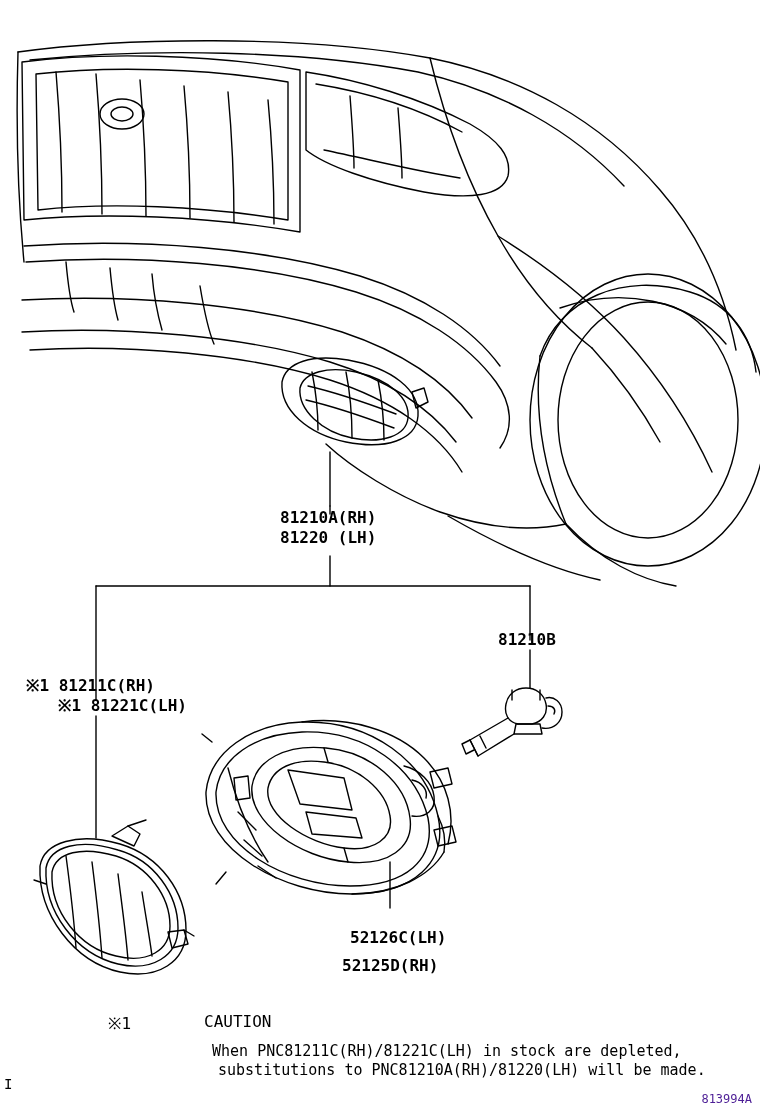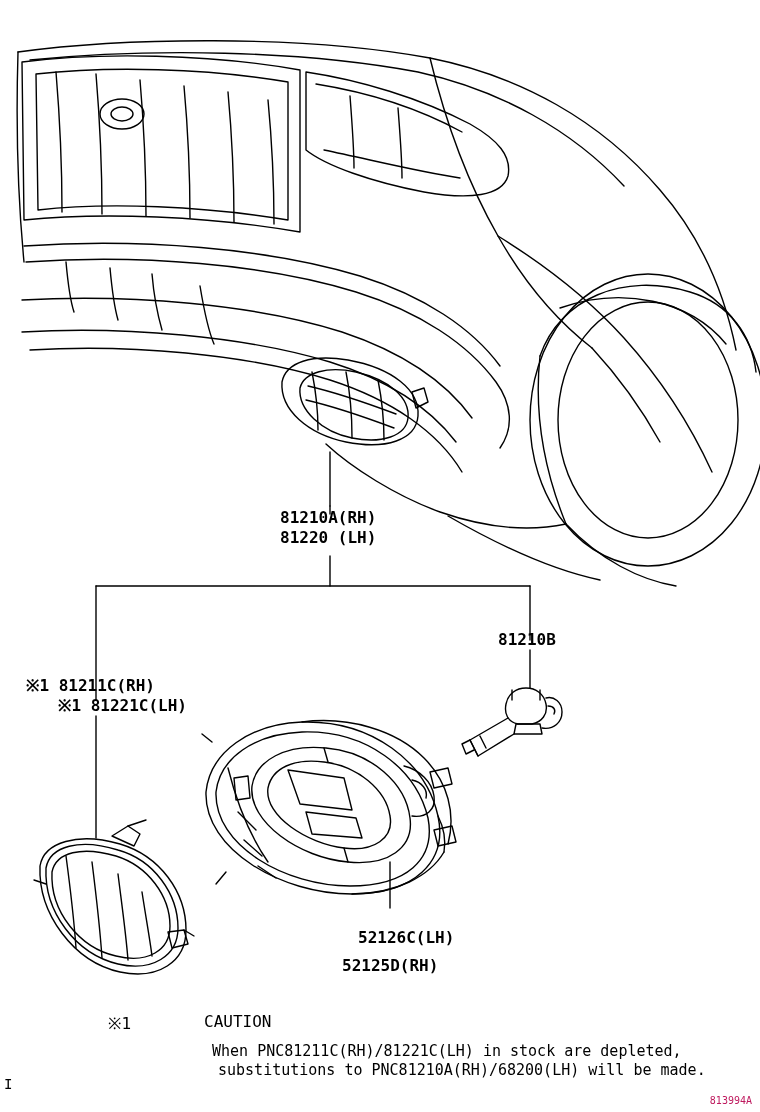--- a/index.html
+++ b/index.html
@@ -50,22 +50,22 @@
     font-size: 15px;
     line-height: 19px;
     white-space: pre;
     color: #000;
   }
   .corner-code {
     position: absolute;
     right: 8px;
     bottom: 6px;
     font-family: "DejaVu Sans Mono", monospace;
-    font-size: 10px;
-    color: #be185d;
+    font-size: 12px;
+    color: #4c1d95;
   }
   .left-tick {
     position: absolute;
     left: 4px;
     bottom: 20px;
     font-family: "DejaVu Sans Mono", monospace;
     font-size: 14px;
     color: #000;
   }
 </style>
@@ -236,25 +236,25 @@
 
   <div class="lbl" style="left:280px; top:508px;">81210A(RH)</div>
   <div class="lbl" style="left:280px; top:528px;text-align:right;">81220 (LH)</div>
 
   <div class="lbl" style="left:498px; top:623px;margin-top:7px;">81210B</div>
 
   <div class="lbl" style="left:26px; top:676px;">※1 81211C(RH)</div>
   <div class="lbl" style="left:26px; top:696px;margin-left:32px;">※1 81221C(LH)</div>
 
   <div class="lbl" style="left:342px; top:956px;">52125D(RH)</div>
-  <div class="lbl" style="left:358px; top:928px;">52126C(LH)</div>
+  <div class="lbl" style="left:350px; top:928px;">52126C(LH)</div>
 
   <div class="caution-head" style="left:108px; top:1012px;">※1</div>
   <div class="caution-head u" style="left:158px; top:1012px;margin-left:46px;">CAUTION</div>
 
   <div class="caution-body" style="left:212px; top:1042px;">When PNC81211C(RH)/81221C(LH) in stock are depleted,</div>
-  <div class="caution-body" style="left:218px; top:1061px;">substitutions to PNC81210A(RH)/68200(LH) will be made.</div>
+  <div class="caution-body" style="left:218px; top:1061px;">substitutions to PNC81210A(RH)/81220(LH) will be made.</div>
 
   <div class="left-tick">I</div>
 
   <div class="corner-code">813994A</div>
 
 </div>
 
 </body></html>

